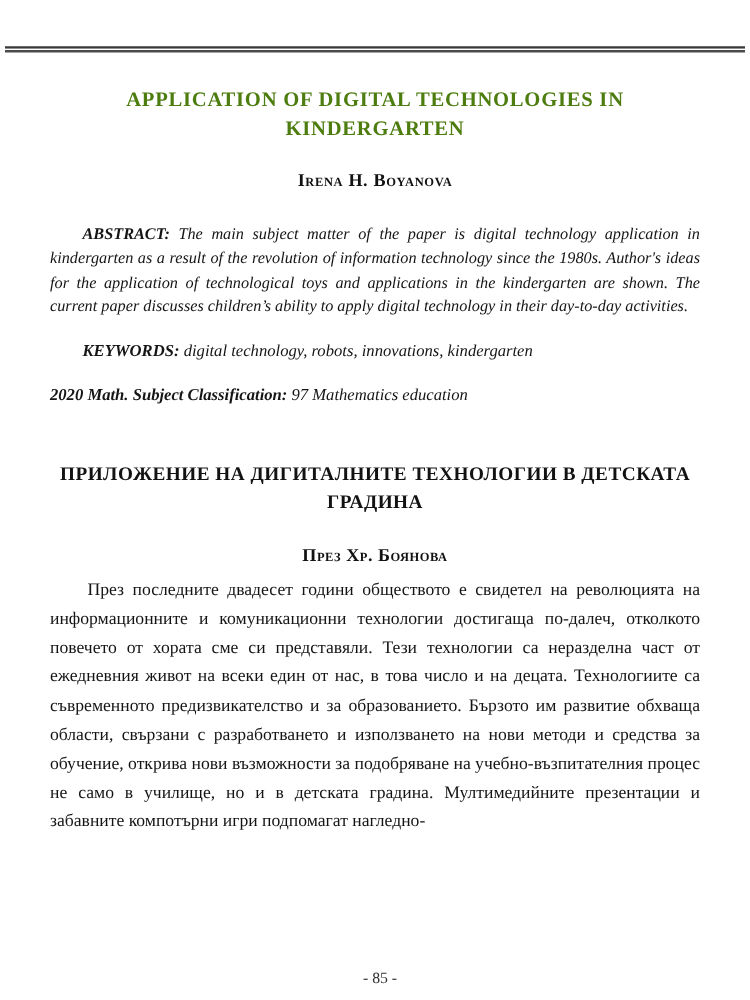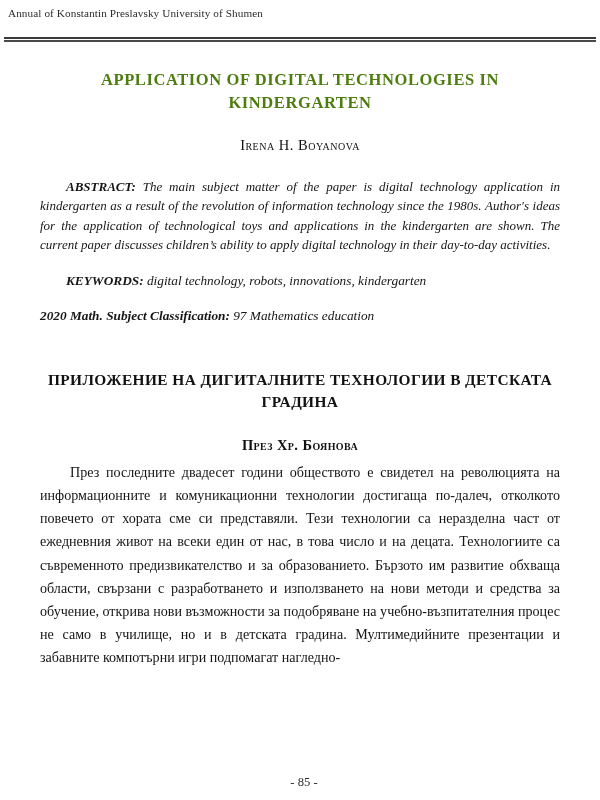--- a/index.html
+++ b/index.html
@@ -68,21 +68,21 @@
     text-align: center;
     font-weight: bold;
     font-size: 16.5px;
     line-height: 23px;
     letter-spacing: 0.6px;
     margin: 6px 0 0 0;
     color: #4d7c0f;
   }
   .author-en {
     text-align: center;
-    font-weight: normal;
+    font-weight: bold;
     font-size: 14.5px;
     line-height: 20px;
     letter-spacing: 0.5px;
     font-variant: small-caps;
     margin: 21px 0 0 0;
     color: #121212;
   }
 
   .abstract {
     margin: 22px 0 0 0;
@@ -170,21 +170,20 @@
     font-size: 12.6px;
     color: #303030;
   }
 </style>
 </head>
 <body>
 
 <div class="page">
 
   <div class="runhead">
-    <div>Annual of Konstantin Preslavsky University of Shumen</div>
   </div>
 
   <div class="rule-wrap">
     <div class="rule-thick"></div>
     <div class="rule-gap"></div>
     <div class="rule-thin"></div>
   </div>
 
   <div class="col">
 

